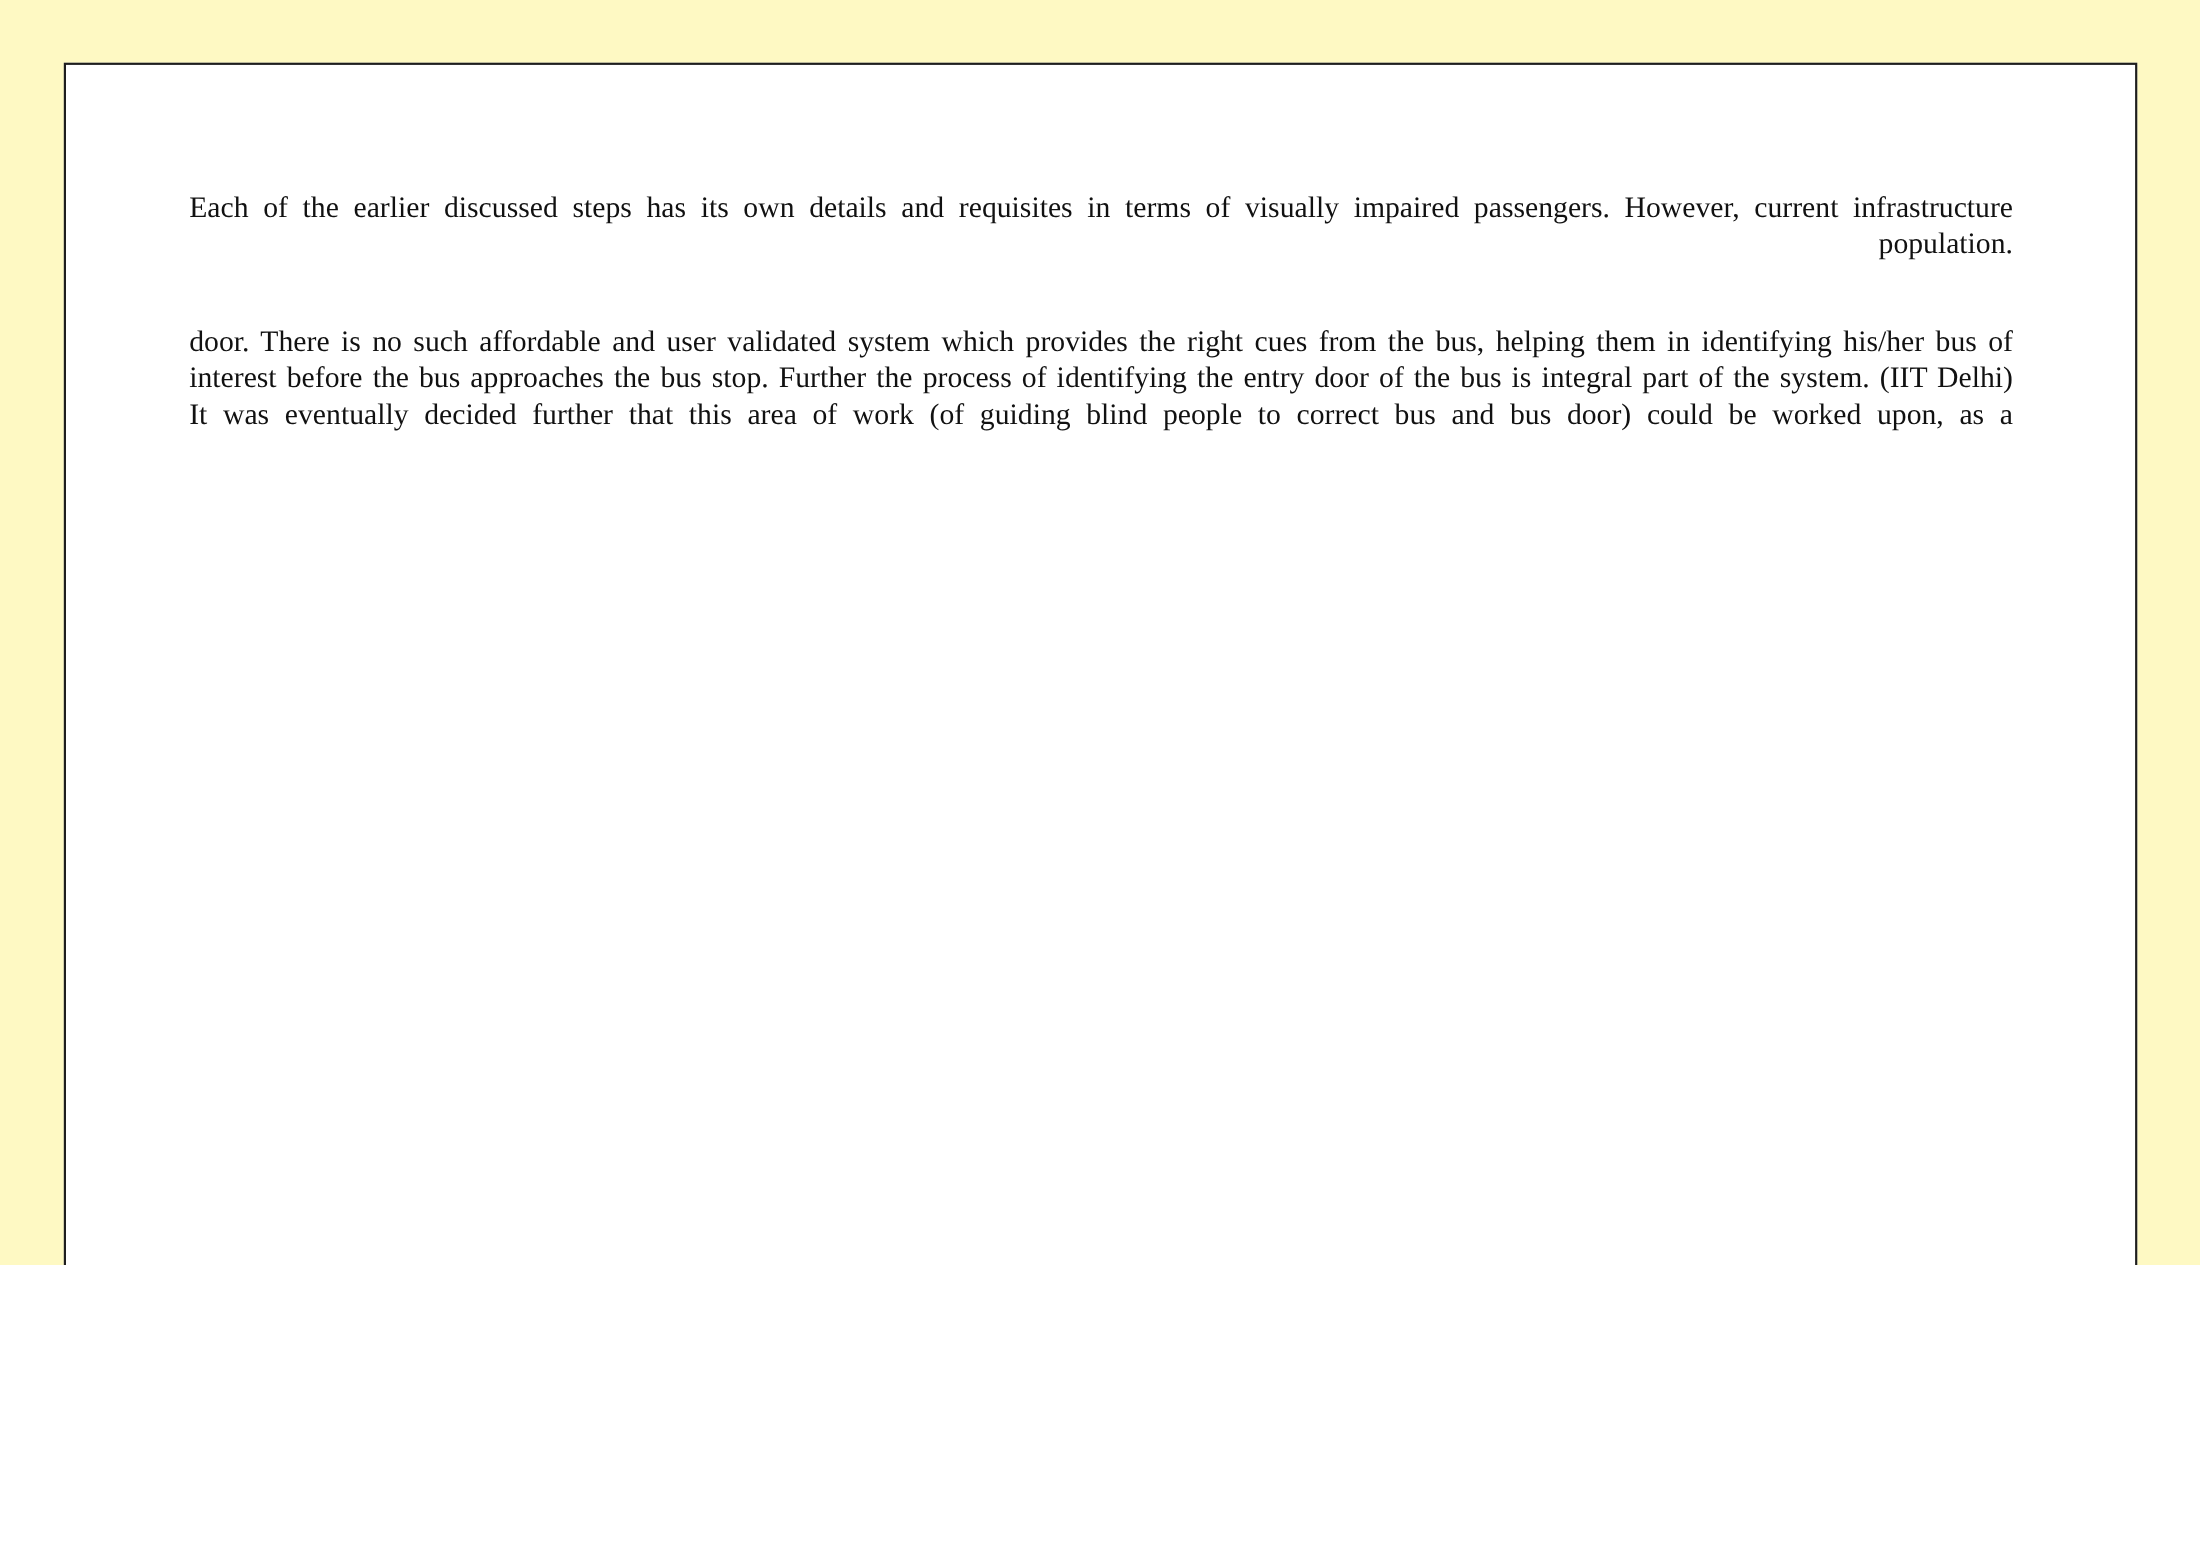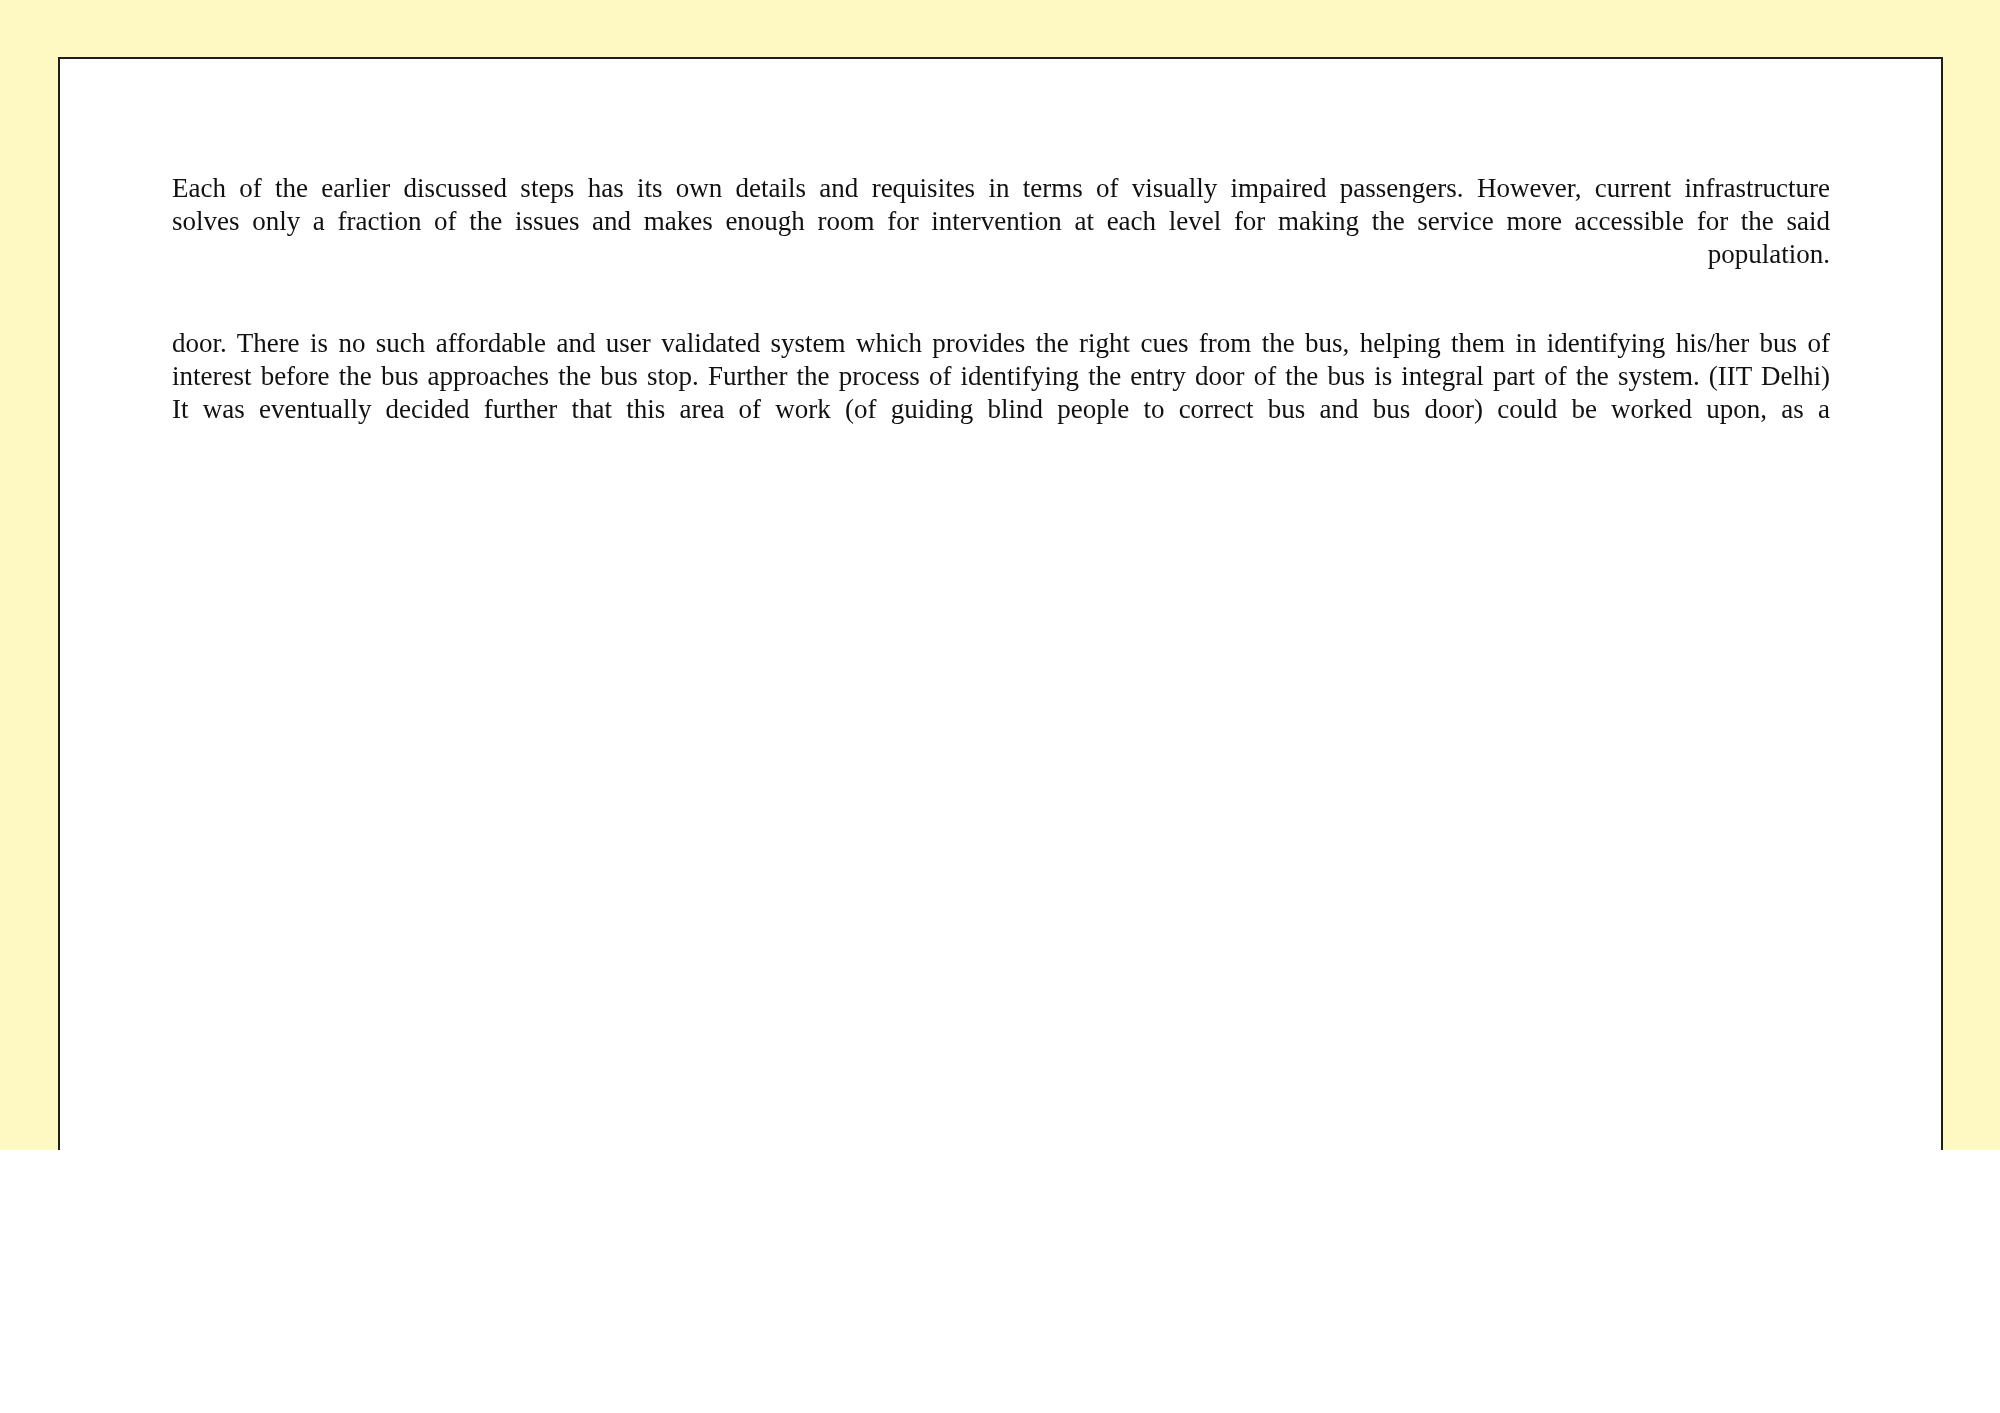--- a/index.html
+++ b/index.html
@@ -65,21 +65,20 @@
 <body>
 
 <div class="canvas">
 
   <div class="page-border"></div>
 
   <div class="text-block">
 
     <div class="paragraph">
       <div class="line just">Each of the earlier discussed steps has its own details and requisites in terms of visually impaired passengers. However, current infrastructure</div>
-      <div class="line just">solves only a fraction of the issues and makes enough room for intervention at each level for making the service more accessible for the said</div>
       <div class="line">population.</div>
     </div>
 
     <div class="paragraph">
       <div class="line just">door. There is no such affordable and user validated system which provides the right cues from the bus, helping them in identifying his/her bus of</div>
       <div class="line just">interest before the bus approaches the bus stop. Further the process of identifying the entry door of the bus is integral part of the system. (IIT Delhi)</div>
       <div class="line just">It was eventually decided further that this area of work (of guiding blind people to correct bus and bus door) could be worked upon, as a</div>
     </div>
 
   </div>

